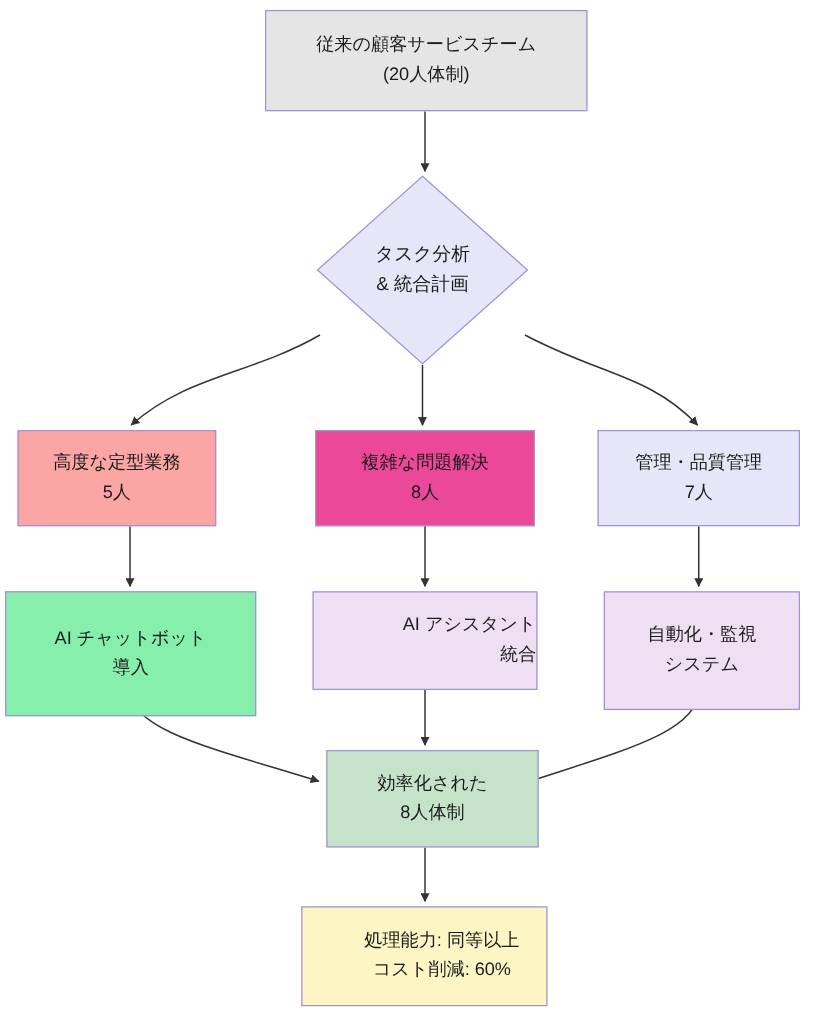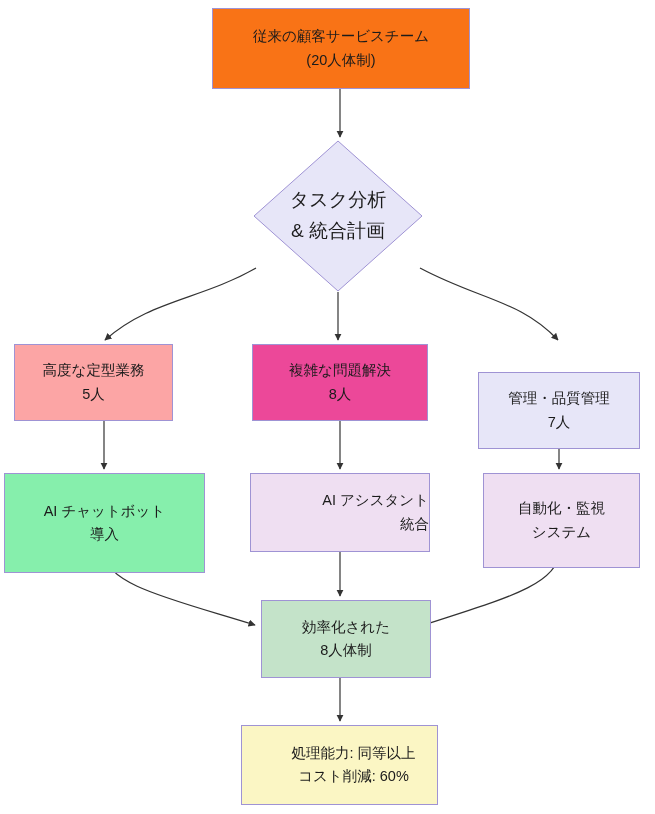--- a/index.html
+++ b/index.html
@@ -35,24 +35,24 @@
     border: 1px solid #9f93d4;
     color: #1b1b1b;
     font-size: 14.5px;
     line-height: 1.62;
     text-align: center;
     white-space: nowrap;
     z-index: 2;
   }
   .node .line2 { display: block; }
 
-  .n-start  { left: 212px; top: 8px;   width: 258px; height: 81px;  background: #f97316; }
+  .n-start  { left: 212px; top: 8px;   width: 258px; height: 81px;  background: #e5e5e5; }
   .n-task1  { left: 14px;  top: 344px; width: 159px; height: 77px;  background: #fca5a5; }
   .n-task2  { left: 252px; top: 344px; width: 176px; height: 77px;  background: #ec4899; }
-  .n-task3  { left: 478px; top: 344px; width: 162px; height: 77px;  background: #e7e6f8; margin-top: 28px; }
+  .n-task3  { left: 478px; top: 344px; width: 162px; height: 77px;  background: #e7e6f8; }
   .n-ai1    { left: 4px;   top: 473px; width: 201px; height: 100px;  background: #86efac; }
   .n-ai2    { left: 250px; top: 473px; width: 180px; height: 79px;  background: #efdff2; align-items: flex-end; }
   .n-ai3    { left: 483px; top: 473px; width: 157px; height: 95px;  background: #efdff2; }
   .n-result { left: 261px; top: 600px; width: 170px; height: 78px;  background: #c4e3c9; }
   .n-metric { left: 241px; top: 725px; width: 197px; height: 80px;  background: #fbf6c4; padding-left: 28px; }
 
   .diamond {
     position: absolute;
     left: 253px;
     top: 140px;
@@ -68,21 +68,21 @@
   .diamond-label {
     position: absolute;
     left: 0;
     top: 0;
     width: 170px;
     height: 152px;
     display: flex;
     flex-direction: column;
     align-items: center;
     justify-content: center;
-    font-size: 19px;
+    font-size: 15px;
     line-height: 1.62;
     color: #1b1b1b;
     text-align: center;
     white-space: nowrap;
   }
 </style>
 </head>
 <body>
 
 <div id="flowchart">

